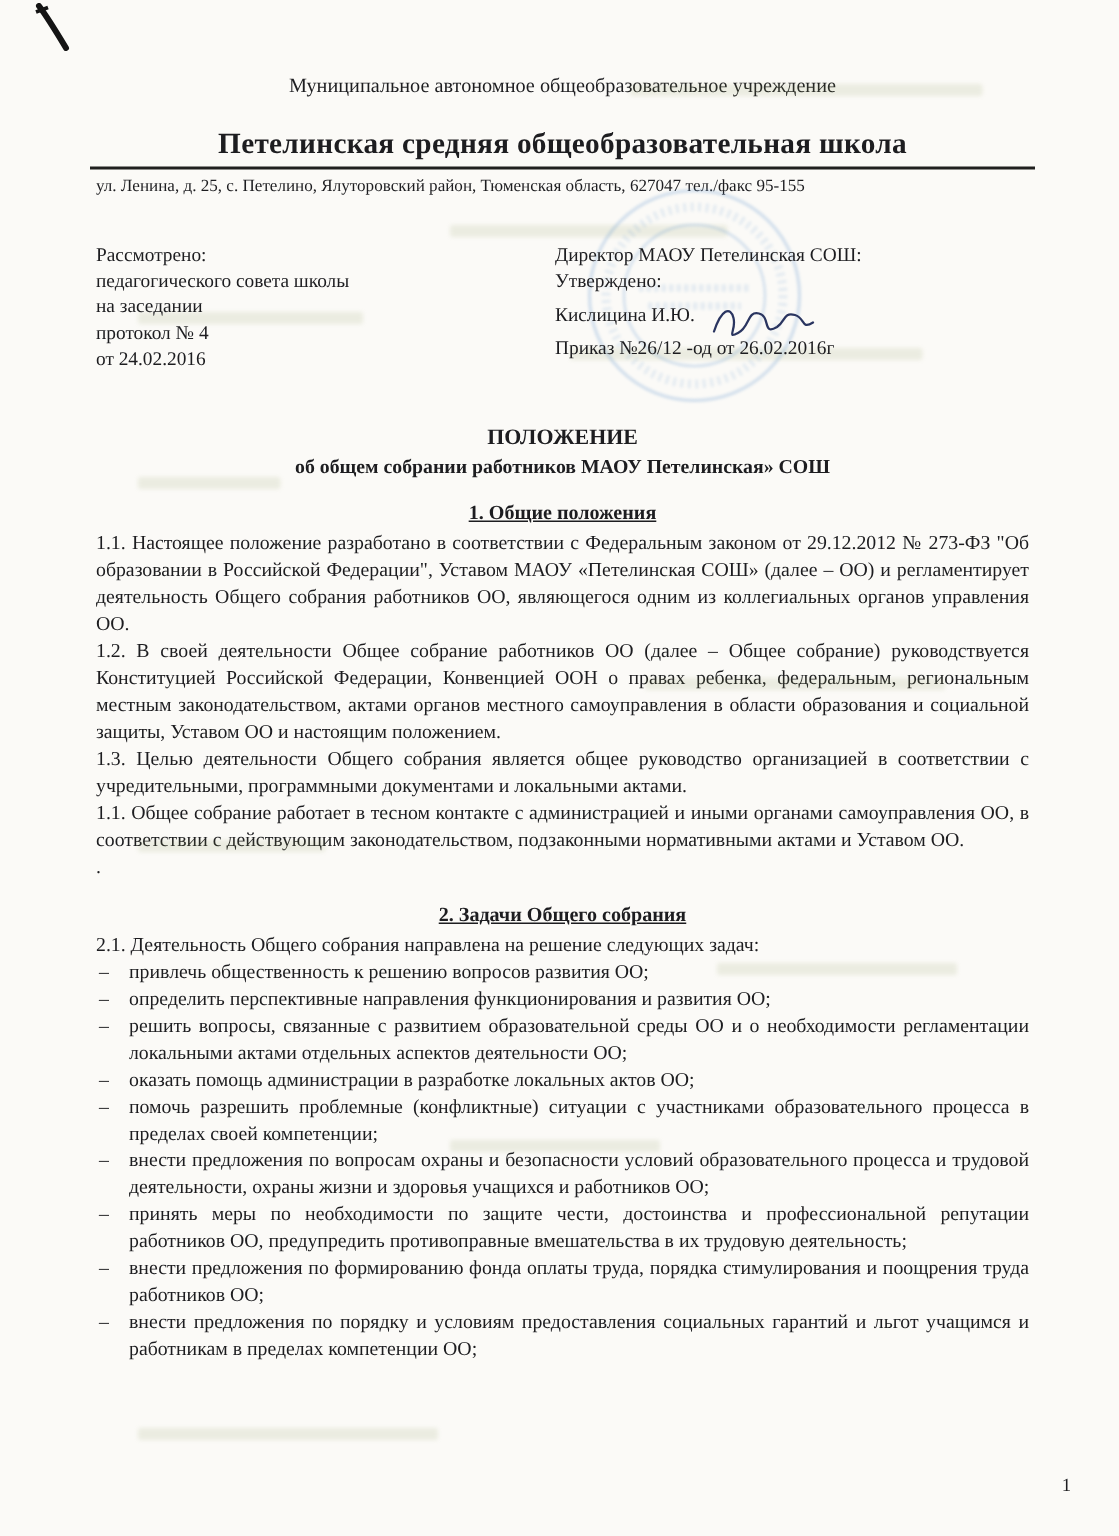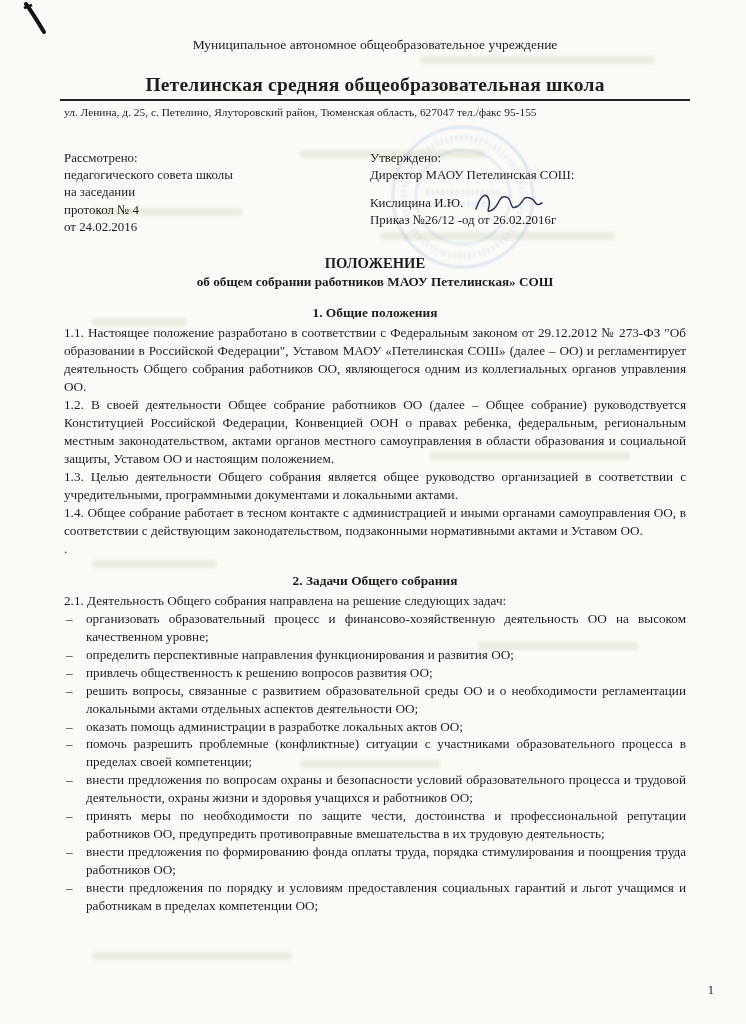--- a/index.html
+++ b/index.html
@@ -4,45 +4,45 @@
 <style>
   * { margin:0; padding:0; box-sizing:border-box; }
   html,body { width:746px; height:1024px; }
   body {
     background:#fbfaf7;
     font-family:"Liberation Serif", serif;
     color:#1d1d20;
     position:relative;
     overflow:hidden;
   }
-  .page { position:relative; width:746px; height:1024px; padding:36px 60px 0 64px; }
+  .page { position:relative; width:746px; height:1024px; padding:48px 60px 0 64px; }
 
   
   .org-type { text-align:center; font-size:13.5px; line-height:1.3; }
   .school-name { text-align:center; font-size:19.5px; font-weight:bold; line-height:1.25; letter-spacing:.2px; margin-top:19px; }
   .header-rule { border:0; border-bottom:2px solid #20201f; margin:2px -4px 0 -4px; }
   .address { font-size:11.4px; margin-top:4px; line-height:1.3; }
   .regline { text-align:center; font-size:11.4px; line-height:1.3; }
   .email { text-decoration:underline; color:#1d1d20; cursor:pointer; }
 
   
   .approval { display:flex; justify-content:space-between; margin-top:30px; font-size:12.9px; line-height:1.34; position:relative; z-index:2; }
   .approve-left { width:235px; }
   .approve-right { width:316px; }
   .approve-line { white-space:nowrap; }
-  .sig-line { display:flex; align-items:flex-end; }
+  .sig-line { display:flex; align-items:center; }
   .signature { margin-left:10px; transform:translateY(5px); }
 
   
   .stamp { position:absolute; left:388px; top:122px; width:150px; height:150px; opacity:.32; filter:blur(1px); z-index:1; pointer-events:none; }
 
   
-  .doc-title { text-align:center; font-weight:bold; font-size:14.6px; margin-top:18px; line-height:1.3; }
+  .doc-title { text-align:center; font-weight:bold; font-size:14.6px; margin-top:35px; line-height:1.3; }
   .doc-subtitle { text-align:center; font-weight:bold; font-size:13.2px; line-height:1.3; }
-  .section-heading { text-align:center; font-weight:bold; font-size:13.4px; margin-top:14px; margin-bottom:2px; line-height:1.35; }
+  .section-heading { text-align:center; font-weight:bold; font-size:13.4px; margin-top:14px; margin-bottom:2px; line-height:1.35;text-decoration:underline; }
   .para { font-size:13.2px; line-height:1.36; text-align:justify; }
   .stray { font-size:13.2px; line-height:1.36; }
   .dash-list { list-style:none; }
   .dash-list li { position:relative; padding-left:22px; font-size:13.2px; line-height:1.36; text-align:justify; }
   .dash-list li::before { content:"–"; position:absolute; left:2px; top:0; }
 
   .page-number { position:absolute; right:32px; bottom:26px; font-size:12.5px; }
 
   
   .corner-artifact { position:absolute; left:22px; top:2px; z-index:3; }
@@ -84,48 +84,47 @@
 
   <div class="approval">
     <div class="approve-left">
       <div class="approve-line">Рассмотрено:</div>
       <div class="approve-line">педагогического совета школы</div>
       <div class="approve-line">на заседании</div>
       <div class="approve-line">протокол № 4</div>
       <div class="approve-line">от 24.02.2016</div>
     </div>
     <div class="approve-right">
+      <div class="approve-line">Директор  МАОУ Петелинская СОШ:</div>
       <div class="approve-line">Утверждено:</div>
-      <div class="approve-line">Директор  МАОУ Петелинская СОШ:</div>
       <div class="approve-line sig-line">
         <span>Кислицина И.Ю.</span>
         <svg class="signature" width="72" height="28" viewBox="0 0 72 28">
           <path d="M3 20 C8 5 14 3 16 11 C18 19 11 25 19 21 C27 17 25 6 33 8 C41 10 35 23 45 17 C51 13 49 7 57 9 C64 11 61 19 69 14" fill="none" stroke="#2a3560" stroke-width="1.5" stroke-linecap="round"></path>
         </svg>
       </div>
       <div class="approve-line">Приказ №26/12 -од  от 26.02.2016г</div>
     </div>
   </div>
 
   <div class="doc-title">ПОЛОЖЕНИЕ</div>
   <div class="doc-subtitle">об общем собрании работников МАОУ Петелинская» СОШ</div>
 
   <div class="section-heading">1. Общие положения</div>
   <p class="para">1.1. Настоящее положение разработано в соответствии с Федеральным законом от 29.12.2012 № 273-ФЗ "Об образовании в Российской Федерации", Уставом МАОУ «Петелинская  СОШ» (далее – ОО) и регламентирует деятельность Общего собрания работников ОО, являющегося одним из коллегиальных органов управления ОО.</p>
   <p class="para">1.2. В своей деятельности Общее собрание работников ОО (далее – Общее собрание) руководствуется Конституцией Российской Федерации, Конвенцией ООН о правах ребенка, федеральным, региональным местным законодательством, актами органов местного самоуправления в области образования и социальной защиты, Уставом ОО и настоящим положением.</p>
   <p class="para">1.3. Целью деятельности Общего собрания является общее руководство организацией в соответствии с учредительными, программными документами и локальными актами.</p>
-  <p class="para">1.4. Общее собрание работает в тесном контакте с администрацией и иными органами самоуправления ОО, в соответствии с действующим законодательством, подзаконными нормативными актами и Уставом ОО.</p>
+  <p class="para">1.1. Общее собрание работает в тесном контакте с администрацией и иными органами самоуправления ОО, в соответствии с действующим законодательством, подзаконными нормативными актами и Уставом ОО.</p>
   <div class="stray">.</div>
 
   <div class="section-heading">2. Задачи Общего собрания</div>
   <p class="para">2.1. Деятельность Общего собрания направлена на решение следующих задач:</p>
   <ul class="dash-list">
-    <li>организовать образовательный процесс и финансово-хозяйственную деятельность ОО на высоком качественном уровне;</li>
+    <li>привлечь общественность к решению вопросов развития ОО;</li>
     <li>определить перспективные направления функционирования и развития ОО;</li>
-    <li>привлечь общественность к решению вопросов развития ОО;</li>
     <li>решить вопросы, связанные с развитием образовательной среды ОО и о необходимости регламентации локальными актами отдельных аспектов деятельности ОО;</li>
     <li>оказать помощь администрации в разработке локальных актов ОО;</li>
     <li>помочь разрешить проблемные (конфликтные) ситуации с участниками образовательного процесса в пределах своей компетенции;</li>
     <li>внести  предложения по вопросам охраны и безопасности условий образовательного процесса и трудовой деятельности, охраны жизни и здоровья учащихся и работников ОО;</li>
     <li>принять меры по необходимости по защите чести, достоинства и профессиональной репутации работников ОО, предупредить противоправные вмешательства в их трудовую деятельность;</li>
     <li>внести предложения по формированию фонда оплаты труда, порядка стимулирования и поощрения труда работников ОО;</li>
     <li>внести предложения по порядку и условиям предоставления социальных гарантий и льгот учащимся и работникам в пределах компетенции ОО;</li>
   </ul>
 
   <div class="page-number">1</div>

